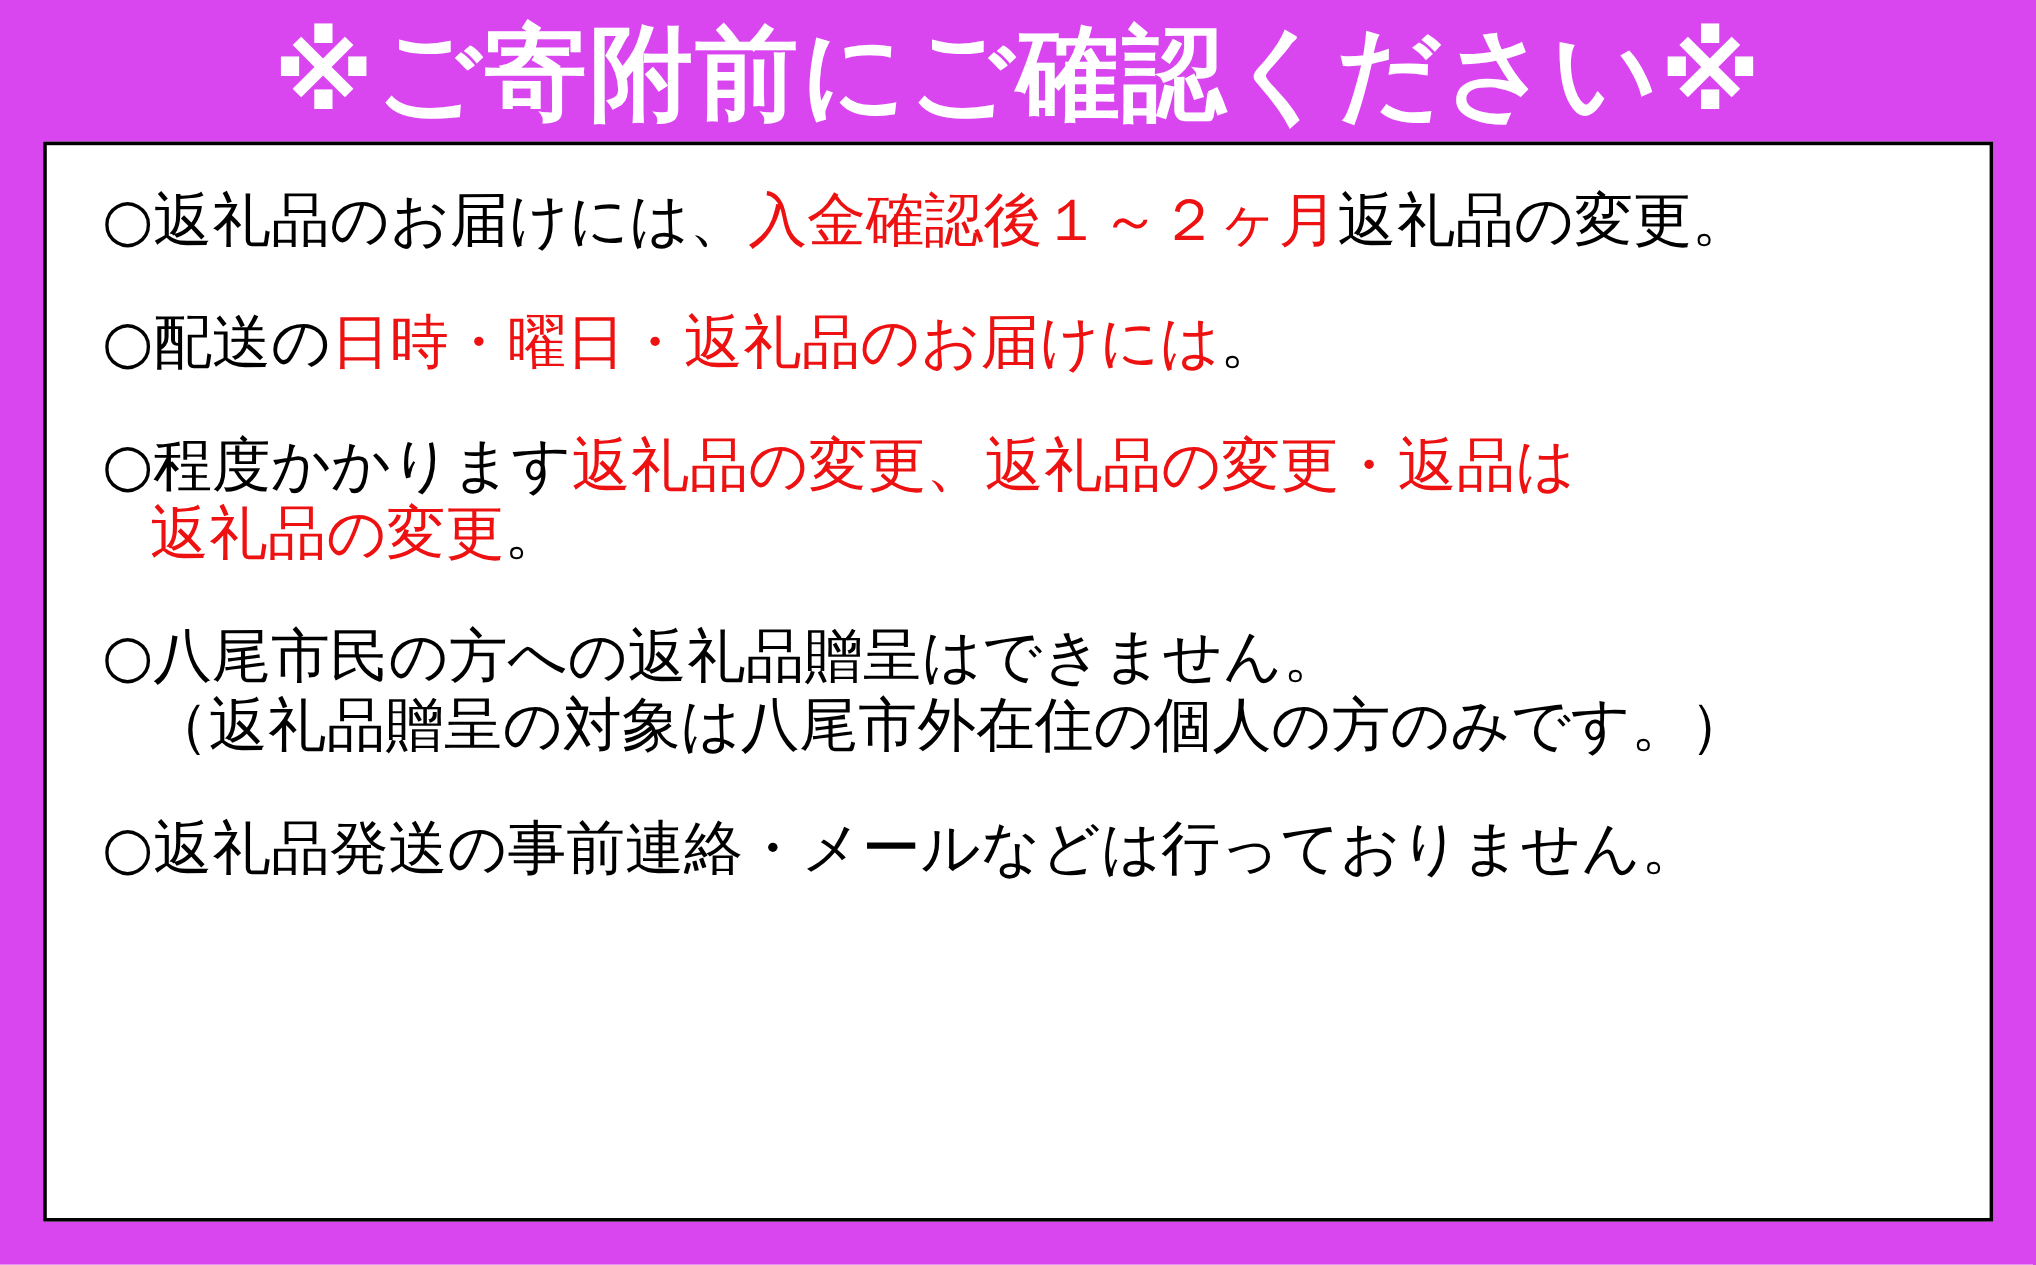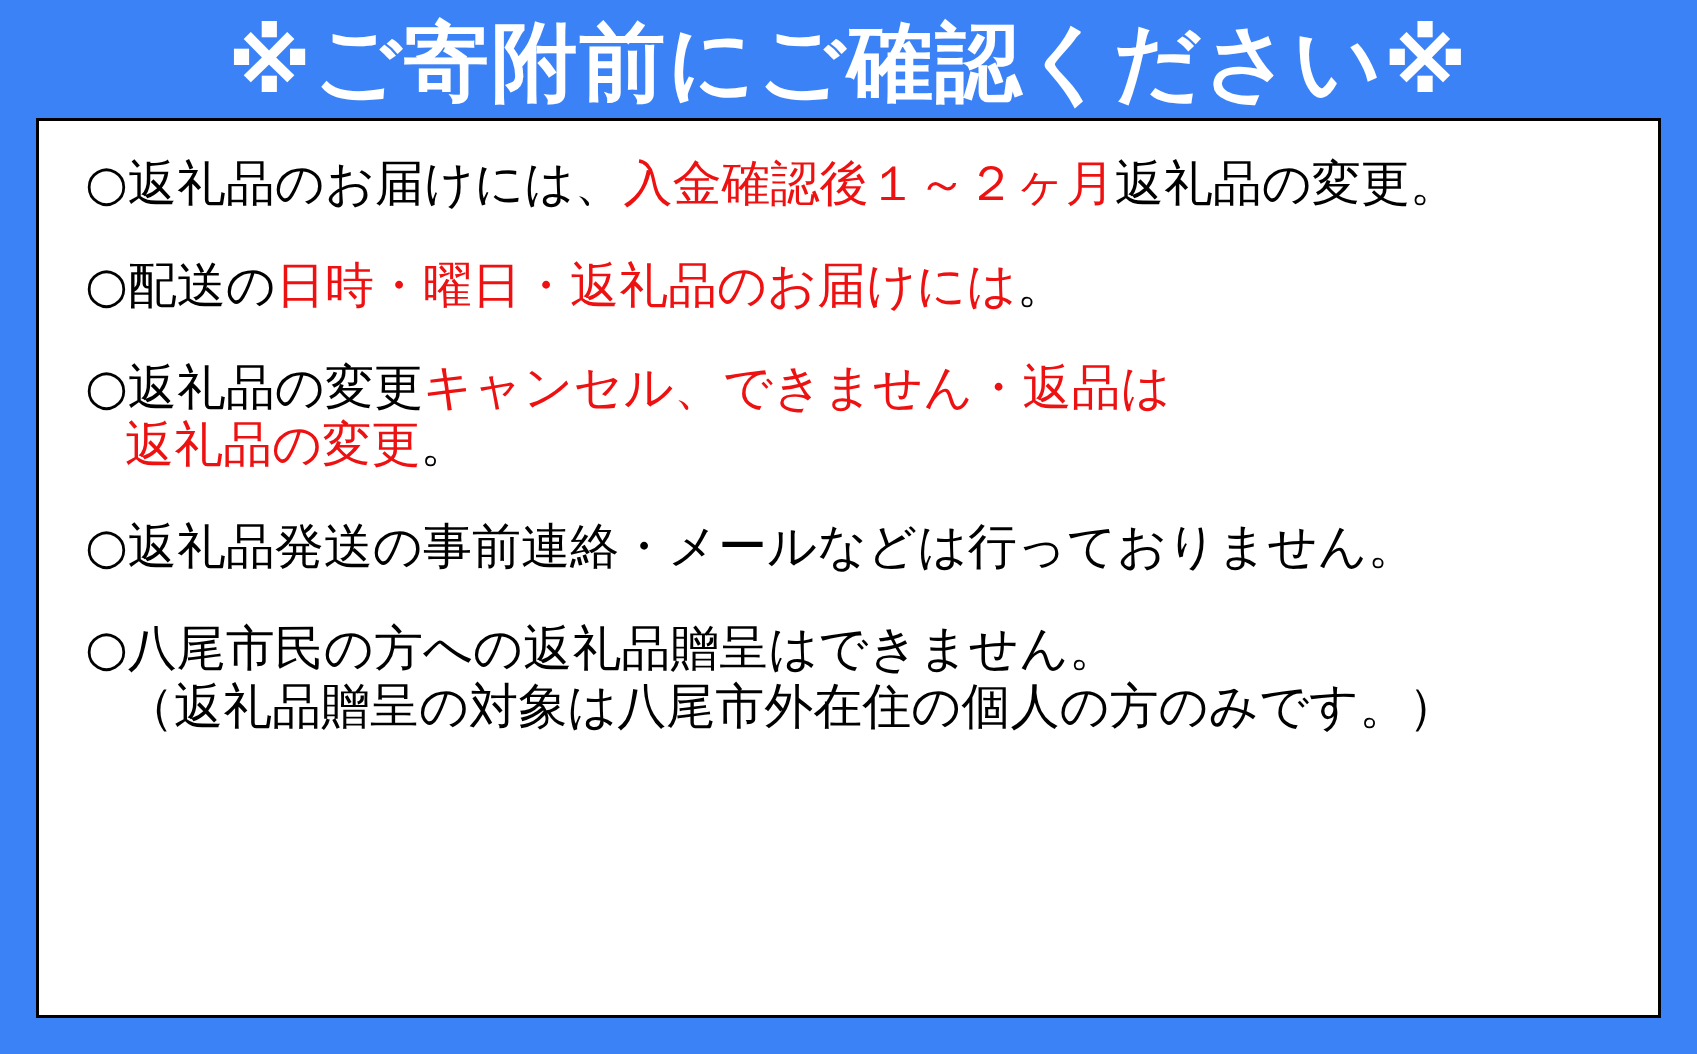--- a/index.html
+++ b/index.html
@@ -11,21 +11,21 @@
     height: 1054px;
     background: #ffffff;
     font-family: "DejaVu Sans", "Liberation Sans", sans-serif;
     overflow: hidden;
   }
 
   .notice-banner {
     box-sizing: border-box;
     width: 1697px;
     height: 1054px;
-    background: #3b82f6;
+    background: #d946ef;
     padding: 0;
     position: relative;
   }
 
   .notice-title {
     box-sizing: border-box;
     width: 100%;
     height: 118px;
     display: flex;
     align-items: center;
@@ -90,34 +90,34 @@
     <div class="notice-item">
       <span class="plain-black">○返礼品のお届けには、</span><span class="hl">入金確認後１～２ヶ月</span><span class="plain-black">返礼品の変更。</span>
     </div>
 
     <div class="notice-item">
       <span class="plain-black">○配送の</span><span class="hl">日時・曜日・返礼品のお届けには</span><span class="plain-black">。</span>
     </div>
 
     <div class="notice-item">
       <div>
-        <span class="plain-black">○返礼品の変更</span><span class="hl">キャンセル、できません・返品は</span>
+        <span class="plain-black">○程度かかります</span><span class="hl">返礼品の変更、返礼品の変更・返品は</span>
       </div>
       <div class="notice-line-indent">
         <span class="hl">返礼品の変更</span><span class="plain-black">。</span>
       </div>
-    </div>
-
-    <div class="notice-item">
-      <span class="plain-black">○返礼品発送の事前連絡・メールなどは行っておりません。</span>
     </div>
 
     <div class="notice-item">
       <div>
         <span class="plain-black">○八尾市民の方への返礼品贈呈はできません。</span>
       </div>
       <div class="notice-line-indent">
         <span class="plain-black">（返礼品贈呈の対象は八尾市外在住の個人の方のみです。）</span>
       </div>
     </div>
 
+    <div class="notice-item">
+      <span class="plain-black">○返礼品発送の事前連絡・メールなどは行っておりません。</span>
+    </div>
+
   </div>
 </div>
 
 </body></html>

